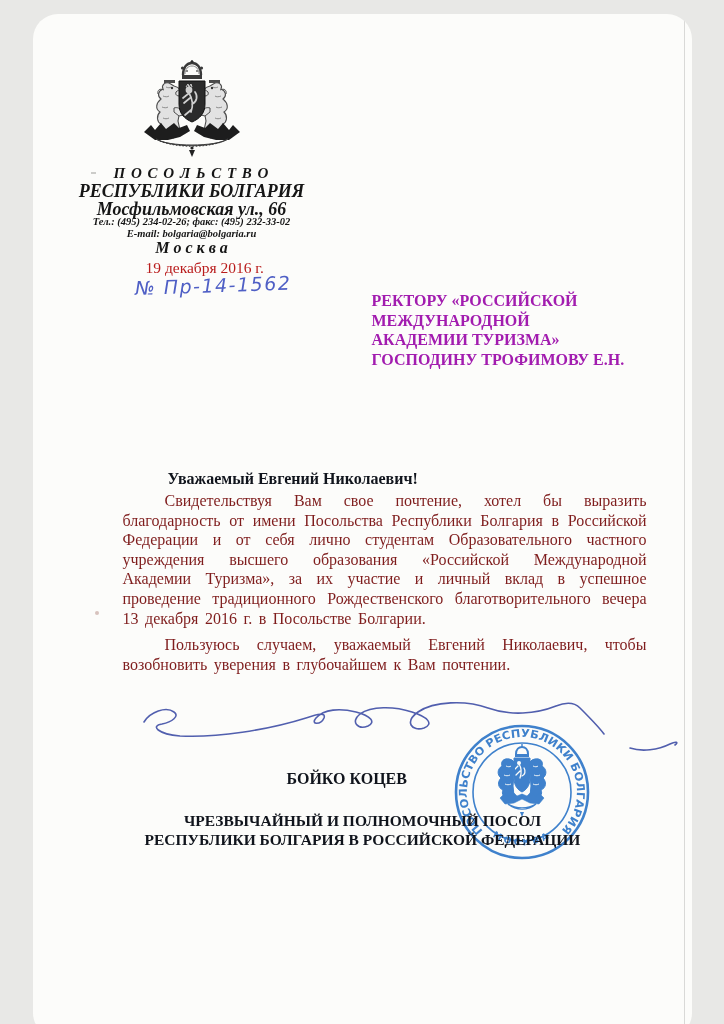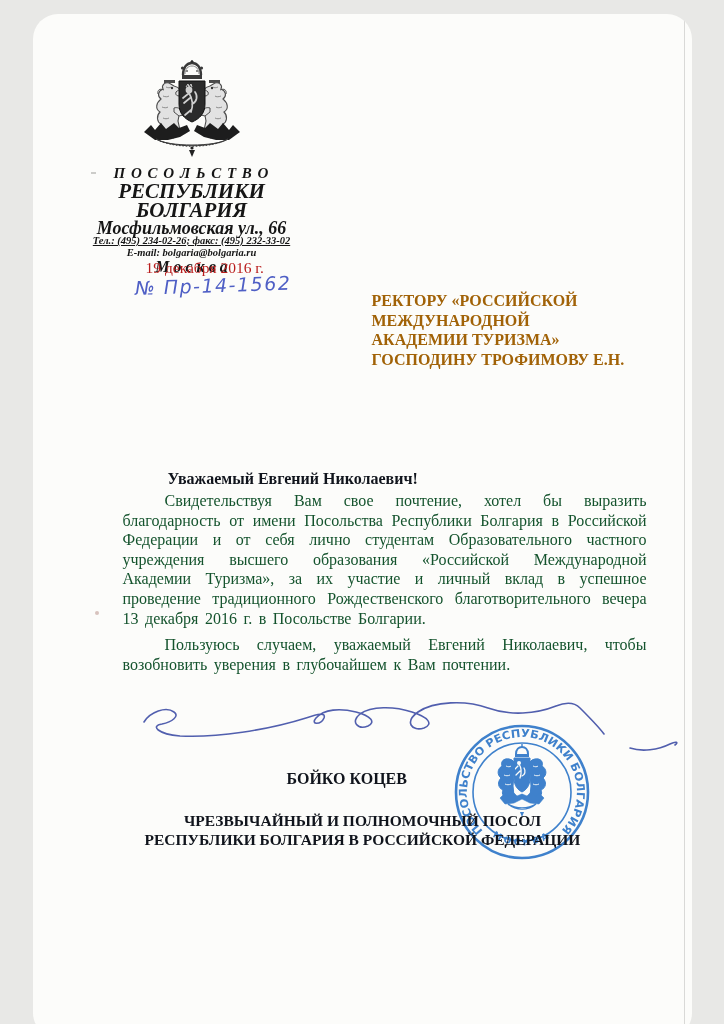--- a/index.html
+++ b/index.html
@@ -8,44 +8,44 @@
     background:#fcfcfa;overflow:hidden;
     font-family:"Liberation Serif", serif;color:#1c1c1e;border-radius:25px;
   }
   .scan-edge{position:absolute;right:7px;top:0;width:1px;height:100%;background:#d9d9d7;}
   .arms-top{position:absolute;left:103px;top:46px;width:112px;height:104px;}
   .letterhead{
     position:absolute;left:40px;top:151px;width:238px;text-align:center;
     font-style:italic;font-weight:bold;color:#161616;
   }
   .lh-org1{font-size:15px;line-height:17px;letter-spacing:1px;}
-  .lh-org2{font-size:21px;line-height:19px;}
+  .lh-org2{font-size:18px;line-height:19px;}
   .lh-addr{font-size:18px;line-height:14px;margin-top:1px;}
-  .lh-phone{font-size:10.5px;line-height:11.5px;text-decoration:underline;}
+  .lh-phone{font-size:10.5px;line-height:11.5px;}
   .lh-email{font-size:10.5px;line-height:11.5px;}
   .lh-city{font-size:16px;line-height:13px;margin-top:2px;}
   .date{position:absolute;left:113px;top:245px;font-size:15.5px;color:#b91c1c;}
   .refnum{
     position:absolute;left:102px;top:263px;
     font-family:"DejaVu Sans", sans-serif;font-style:italic;
     font-size:19px;letter-spacing:1.5px;color:#4f5fc5;
     transform:rotate(-2deg);transform-origin:left center;
   }
   .addressee{
     position:absolute;left:339px;top:277px;width:290px;
-    font-weight:bold;font-size:16px;line-height:19.5px;color:#a16207;
+    font-weight:bold;font-size:16px;line-height:19.5px;color:#a21caf;
   }
   .salutation{
     position:absolute;left:135px;top:456px;
     font-weight:bold;font-size:16px;color:#10141c;
   }
   .body-text{
     position:absolute;left:90px;top:477px;width:524px;
     font-size:16px;line-height:19.6px;text-align:justify;
-    word-spacing:2.5px;color:#14532d;
+    word-spacing:2.5px;color:#7f1d1d;
   }
   .body-text p{margin:0 0 7px 0;text-indent:42px;}
   .signoff-name{
     position:absolute;left:254px;top:756px;width:200px;
     font-weight:bold;font-size:16px;color:#10141c;
   }
   .signoff-title{
     position:absolute;left:105px;top:798px;width:450px;text-align:center;
     font-weight:bold;font-size:15.5px;line-height:18.5px;color:#10141c;
   }

